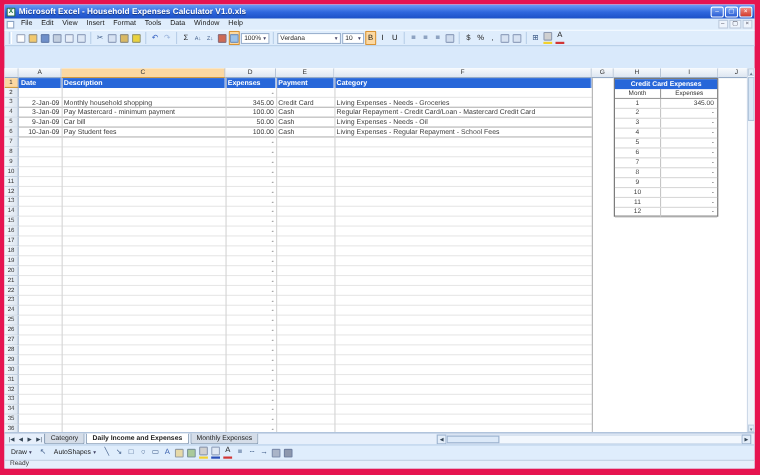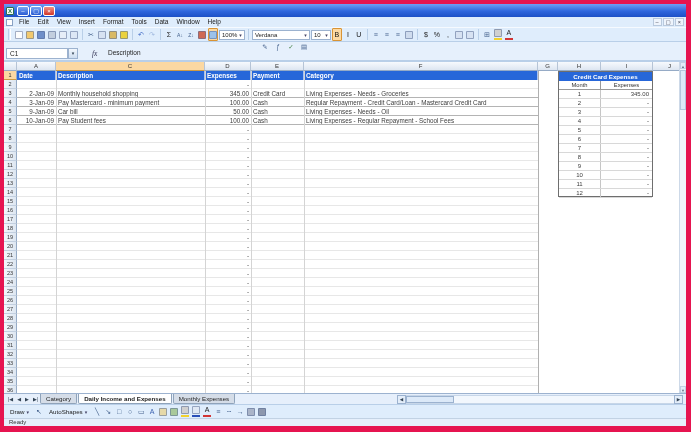--- a/index.html
+++ b/index.html
@@ -81,20 +81,21 @@
 .statusbar{position:absolute;top:414px;left:0;right:0;height:8px;background:#e6effb;border-top:1px solid #c2d2e4;font-size:6px;color:#333;line-height:7px;padding-left:5px}
 </style>
 </head>
 <body>
 
 <div class="frame">
   <div class="screen">
 
     <div class="titlebar">
       <span class="excel-icon">X</span>
+      <span class="title-text">Microsoft Excel - Household Expenses Calculator V1.0.xls</span>
       <span class="winbtns">
         <span class="winbtn">–</span>
         <span class="winbtn">▢</span>
         <span class="winbtn close">×</span>
       </span>
     </div>
 
     <div class="menubar">
       <span class="bookicon"></span>
       <span id="menu-items" style="display:flex">
@@ -234,40 +235,20 @@
             <span class="box-icon" style="background: rgb(208, 208, 208);"></span>
             <span class="color-bar" style="background: rgb(242, 209, 46);"></span>
           </div>
           <div class="icon-wrap">
             <span class="text-icon" style="color: rgb(34, 34, 34);">A</span>
             <span class="color-bar" style="background: rgb(210, 53, 53);"></span>
           </div>
         </span>
     </div>
 
-    <div class="formulabar">
-      <span id="float-frag" class="float-frag">
-          <div class="icon-wrap">
-            <span class="text-icon" style="color: rgb(68, 97, 140);">✎</span>
-          </div>
-          <div class="icon-wrap">
-            <span class="text-icon" style="color: rgb(68, 97, 140);">ƒ</span>
-          </div>
-          <div class="icon-wrap">
-            <span class="text-icon" style="color: rgb(58, 122, 58);">✓</span>
-          </div>
-          <div class="icon-wrap">
-            <span class="text-icon" style="color: rgb(68, 97, 140);">▤</span>
-          </div>
-        </span>
-      <span class="namebox">C1</span>
-      <span class="namedrop">▾</span>
-      <span class="fx">fx</span>
-      <span class="formula-text">Description</span>
-    </div>
 
     <div class="gridarea" id="gridarea">
       <div id="colheads">
           <div class="chead" style="left: 0px; width: 13px;"></div>
           <div class="chead" style="left: 13px; width: 39px;">A</div>
           <div class="chead sel" style="left: 52px; width: 149px;">C</div>
           <div class="chead" style="left: 201px; width: 46px;">D</div>
           <div class="chead" style="left: 247px; width: 53px;">E</div>
           <div class="chead" style="left: 300px; width: 234px;">F</div>
           <div class="chead" style="left: 534px; width: 20px;">G</div>

